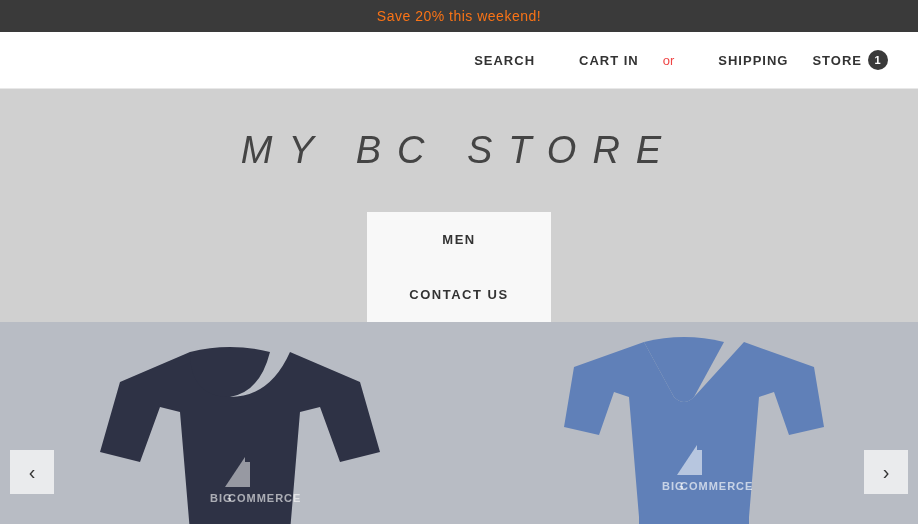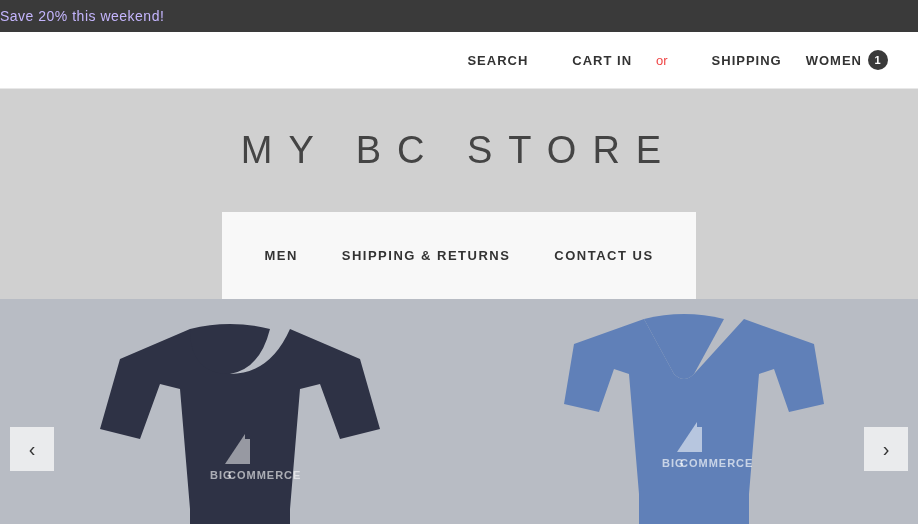--- a/index.html
+++ b/index.html
@@ -8,21 +8,22 @@
       background: #c8c8c8;
       width: 918px;
       height: 524px;
       overflow: hidden;
       position: relative;
     }
 
     
     .announcement-bar {
       background: #3a3a3a;
-      color: #c4b5fd;
+      color: #f97316;
+      text-align: center;
       padding: 8px 0;
       font-size: 14px;
       letter-spacing: 0.5px;
     }
 
     
     .header {
       background: #fff;
       display: flex;
       justify-content: flex-end;
@@ -80,30 +81,32 @@
       padding: 40px 0 0 0;
     }
 
     .store-title {
       font-size: 38px;
       letter-spacing: 16px;
       color: #444;
       font-weight: 300;
       text-transform: uppercase;
       margin-bottom: 40px;
+      font-style: italic;
     }
 
     
     .nav-menu {
       background: rgba(255,255,255,0.85);
       display: flex;
       align-items: center;
-      padding: 16px 20px;
+      padding: 0 20px;
       width: auto;
       margin-bottom: 0;
+      flex-direction: column;
     }
 
     .nav-item {
       padding: 20px 22px;
       font-size: 13px;
       letter-spacing: 1.5px;
       font-weight: 600;
       color: #333;
       text-transform: uppercase;
       cursor: pointer;
@@ -186,36 +189,33 @@
 <div class="announcement-bar">
   <span>Save 20% this weekend!</span>
 </div>
 
 <div class="header">
   <a>SEARCH</a>
   <a>CART IN</a>
   <span class="separator">or</span>
   <a>SHIPPING</a>
   <div class="cart-btn">
-    <span>WOMEN</span>
+    <span>STORE</span>
     <span class="cart-badge">1</span>
   </div>
 </div>
 
 <div class="hero">
   <h1 class="store-title">MY  BC  STORE</h1>
 
   <nav class="nav-menu">
     <div class="nav-item">
       <span>MEN</span>
     </div>
     <div class="nav-item">
-      <span>SHIPPING &amp; RETURNS</span>
-    </div>
-    <div class="nav-item">
       <span>CONTACT US</span>
     </div>
   </nav>
 </div>
 
 <div class="carousel">
 
   <div class="tshirt-left">
     <svg class="tshirt-svg" viewBox="0 0 420 320" xmlns="http://www.w3.org/2000/svg">
 

